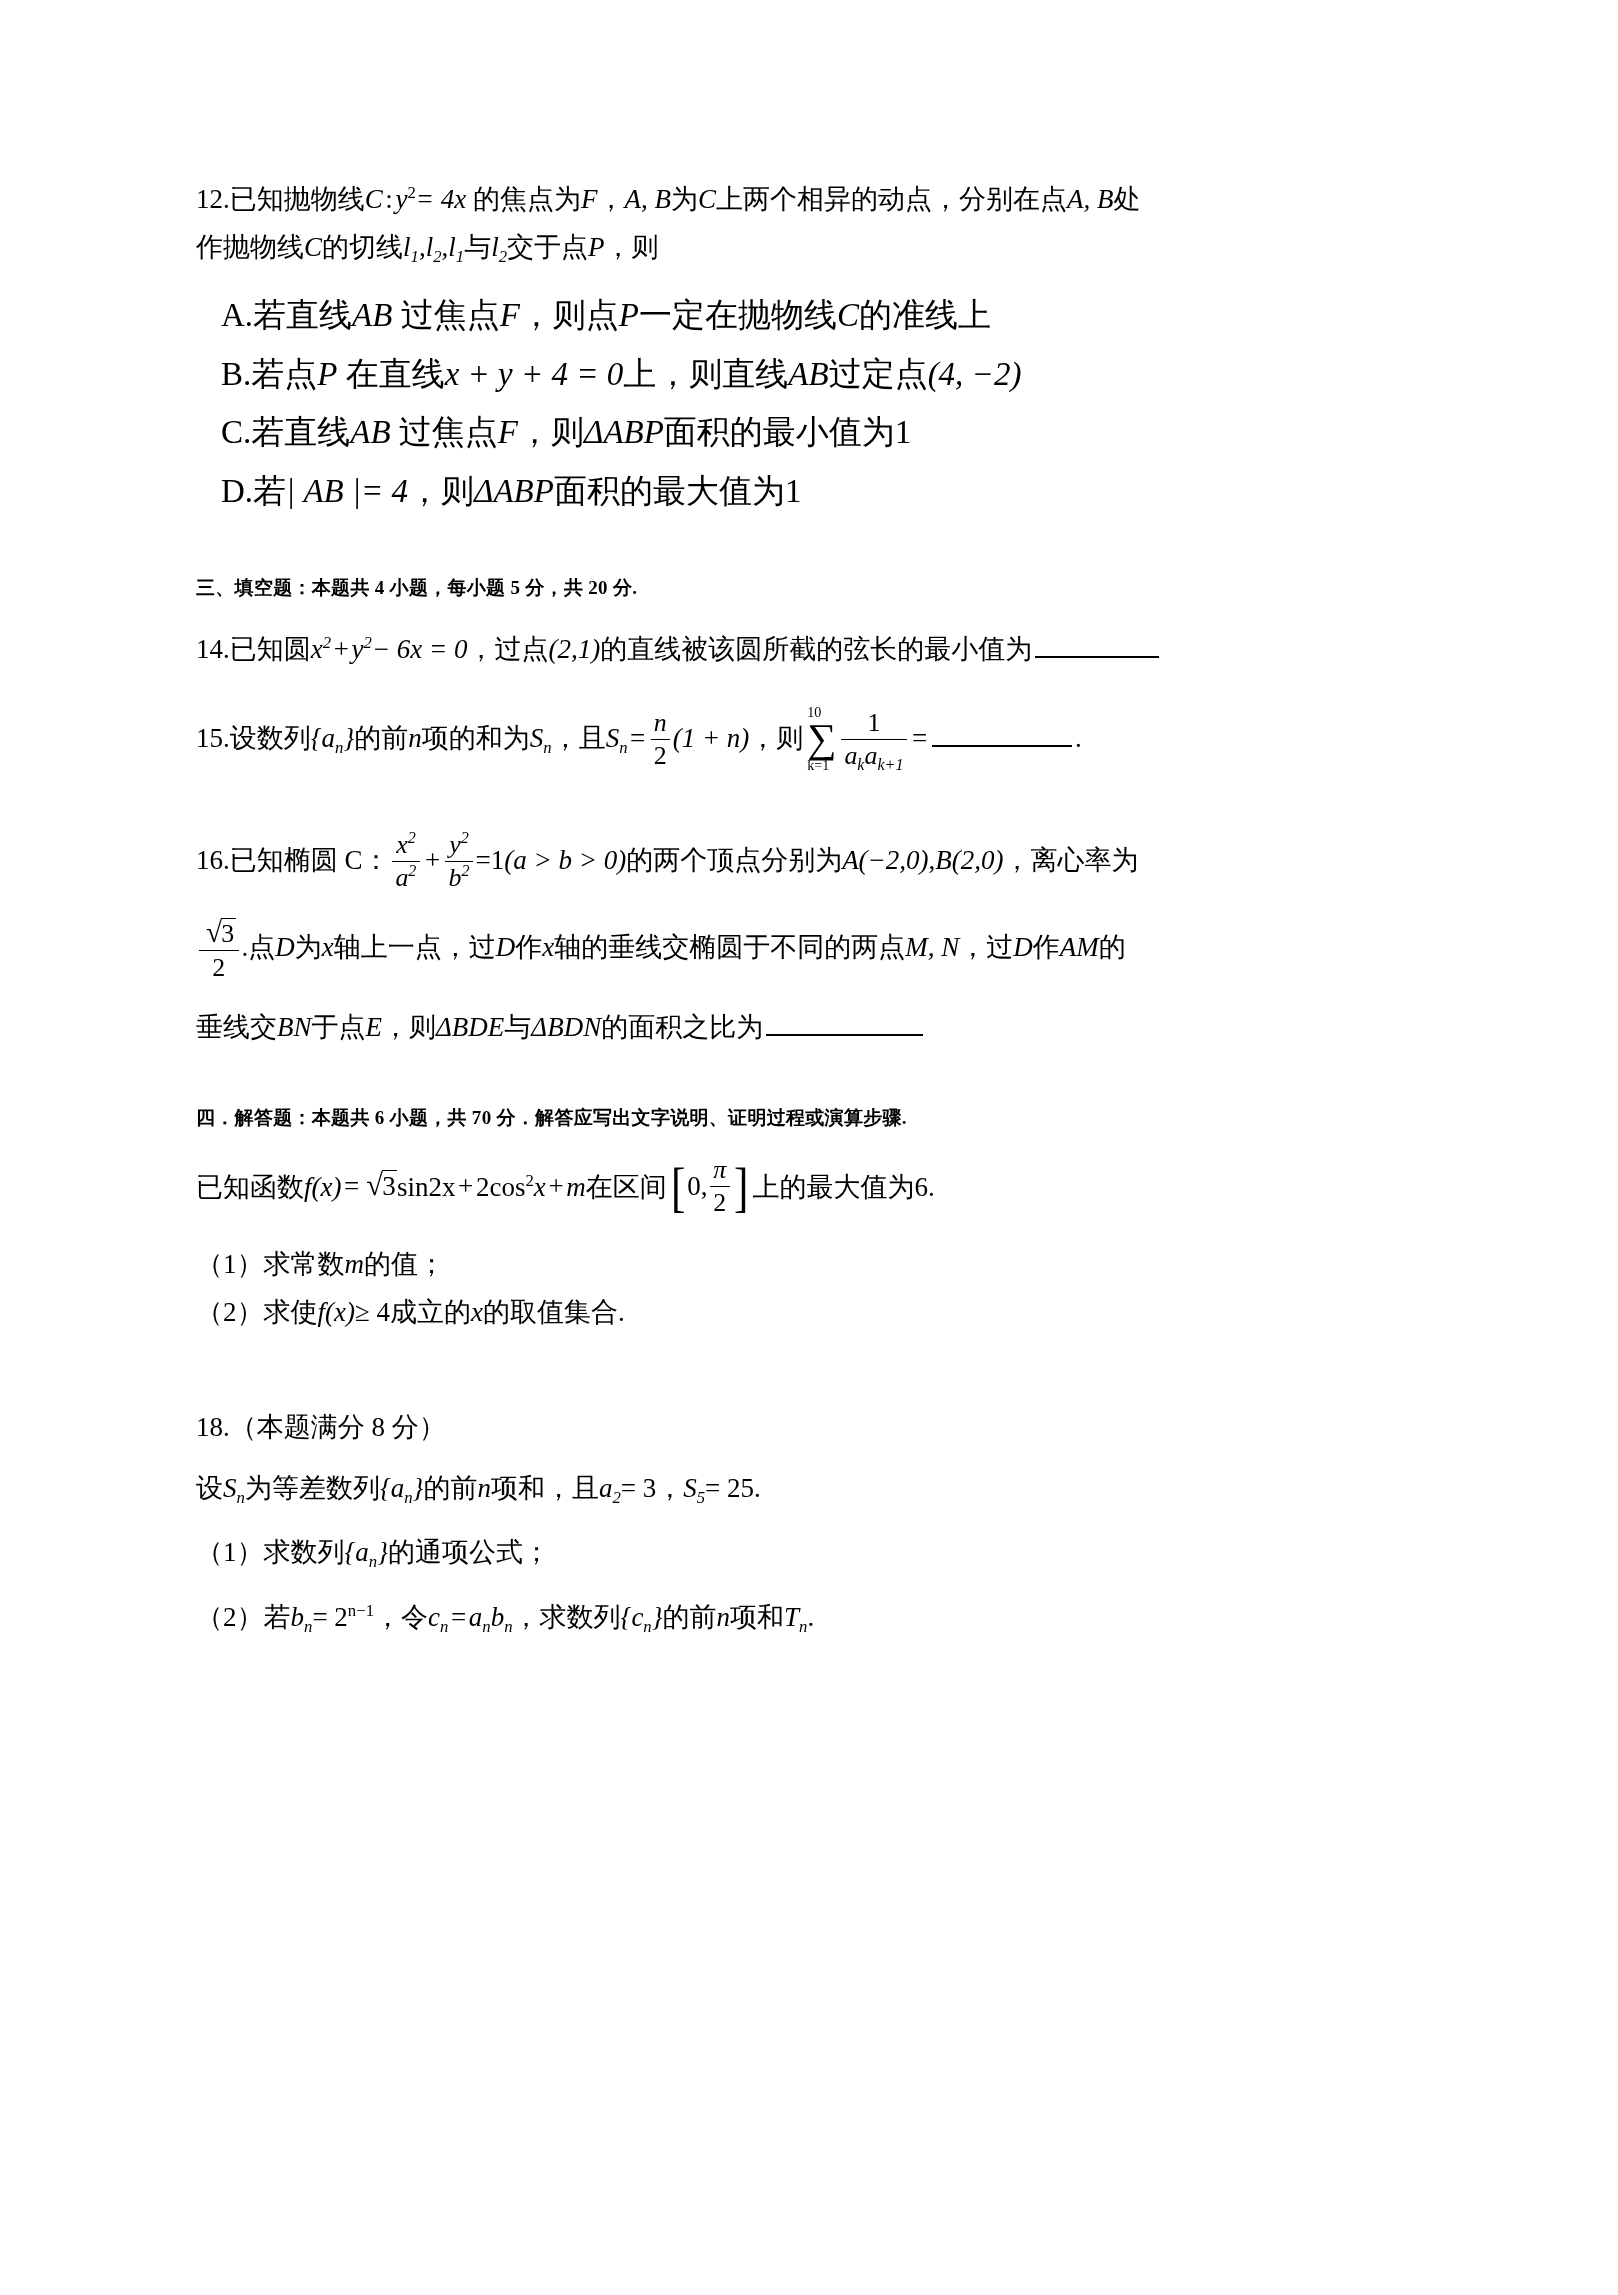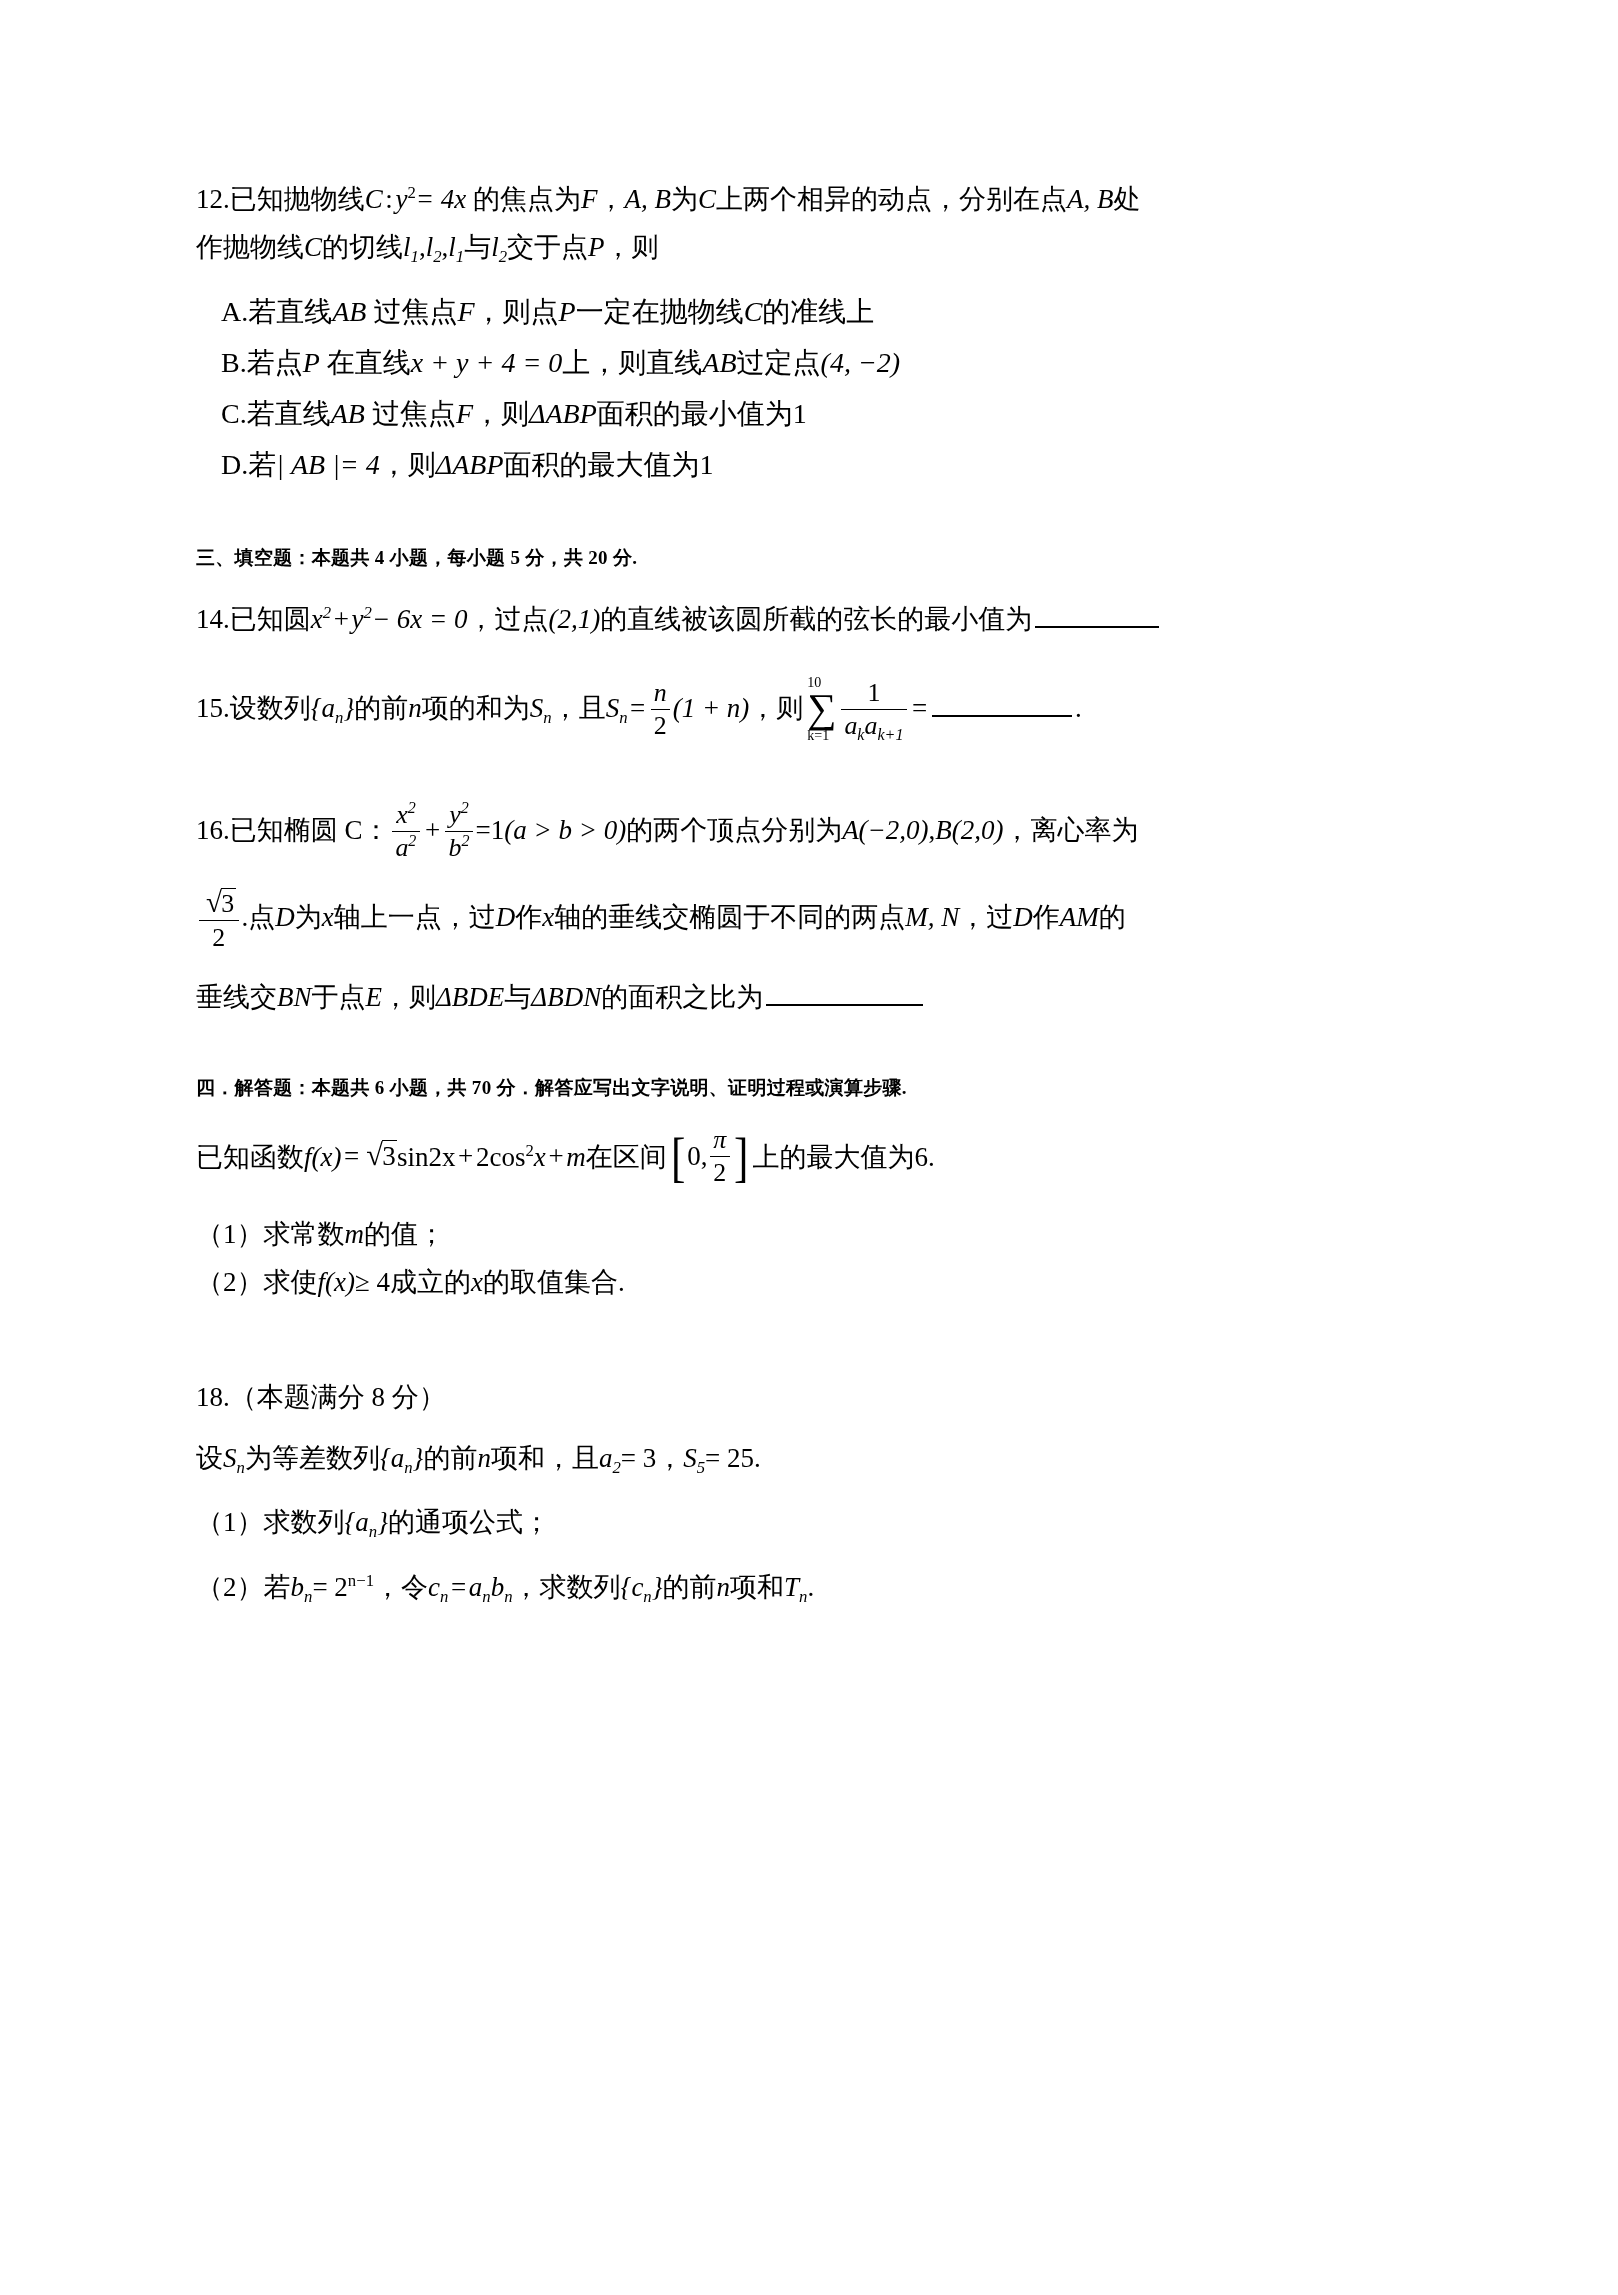--- a/index.html
+++ b/index.html
@@ -29,21 +29,21 @@
 
   
   .line {
     font-size: 27px;
     line-height: 1.52;
     margin: 0 0 2.6px 0;
     white-space: normal;
   }
   .q-line { margin-bottom: 6.5px; }
   .opt {
-    font-size: 28px;
+    font-size: 33px;
     line-height: 1.5;
     margin: 0 0 9.1px 25px;
   }
   .sec-head {
     font-size: 19px;
     font-weight: bold;
     margin: 0 0 10.4px 0;
     letter-spacing: 0.3px;
   }
   .gap-sm { height: 17px; }

